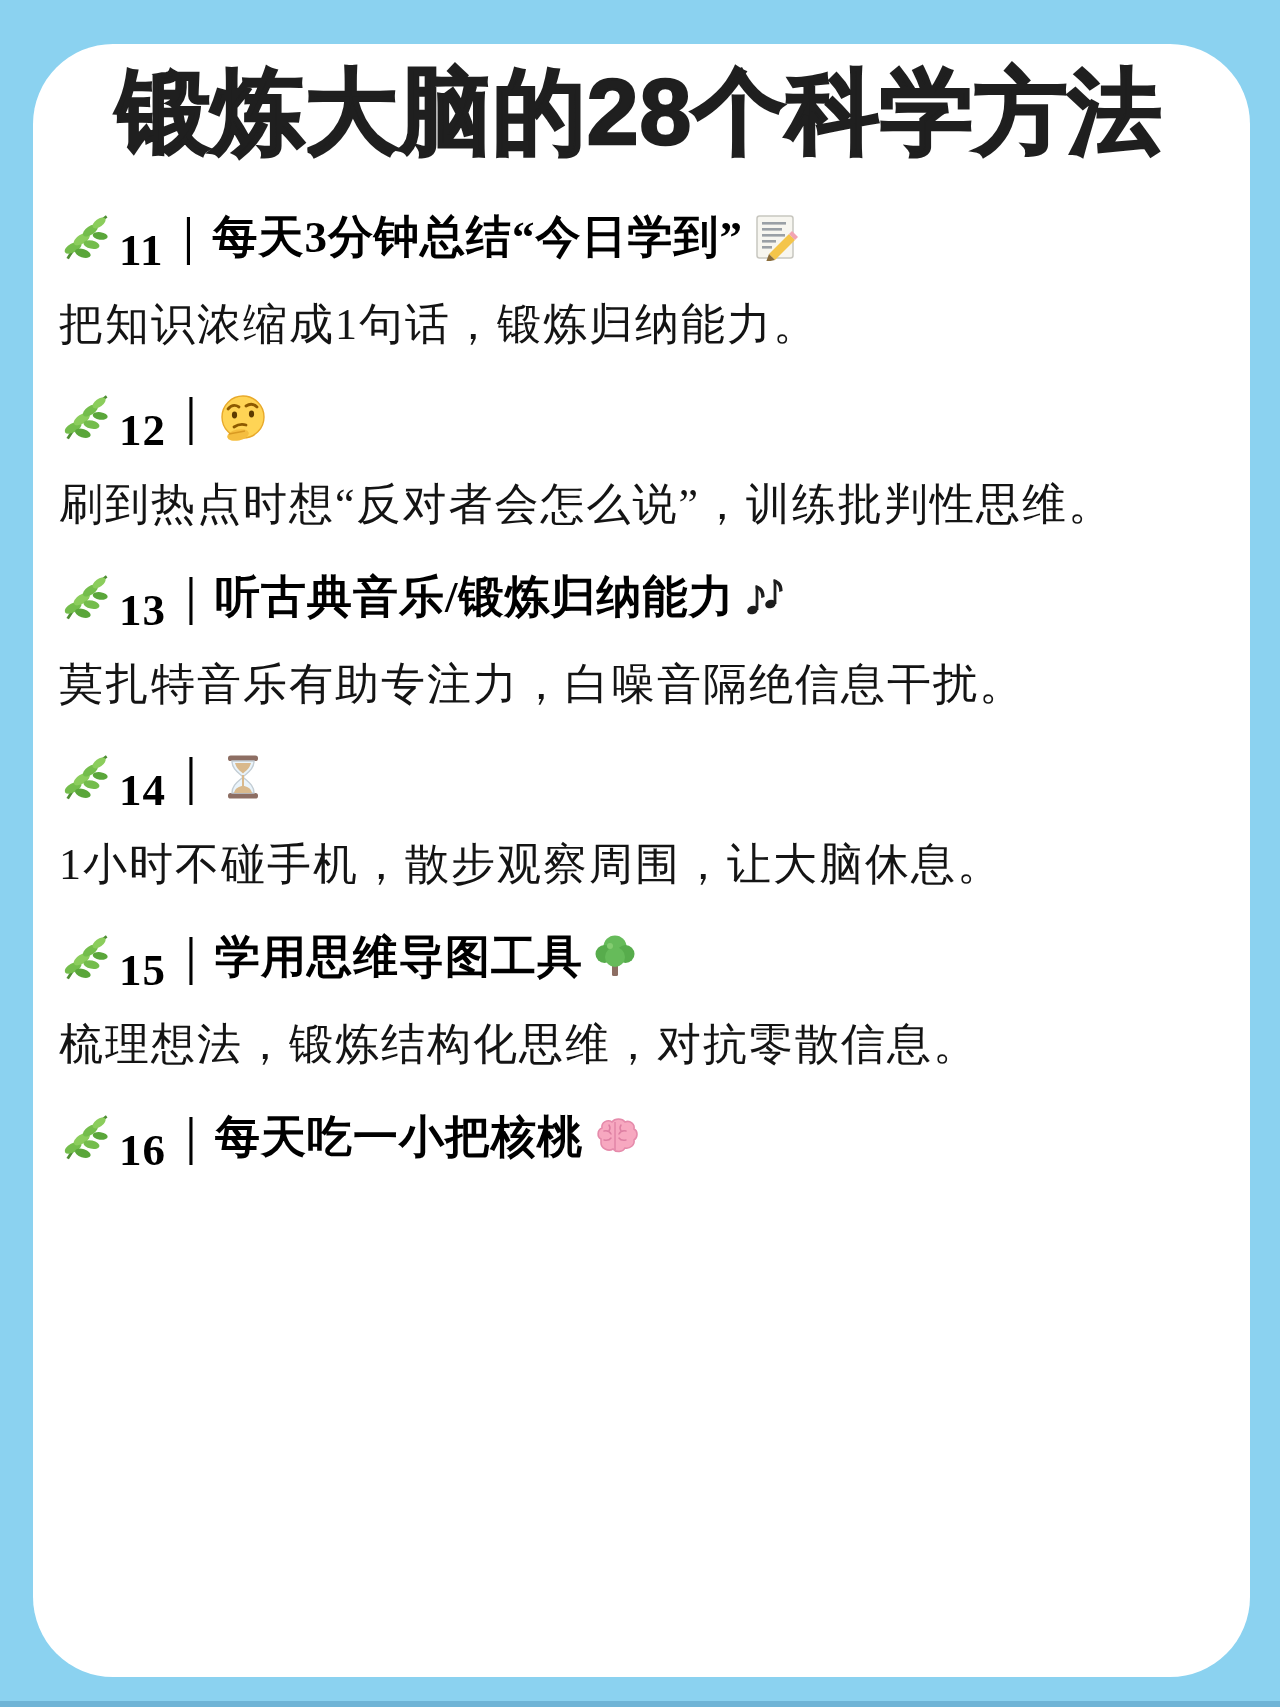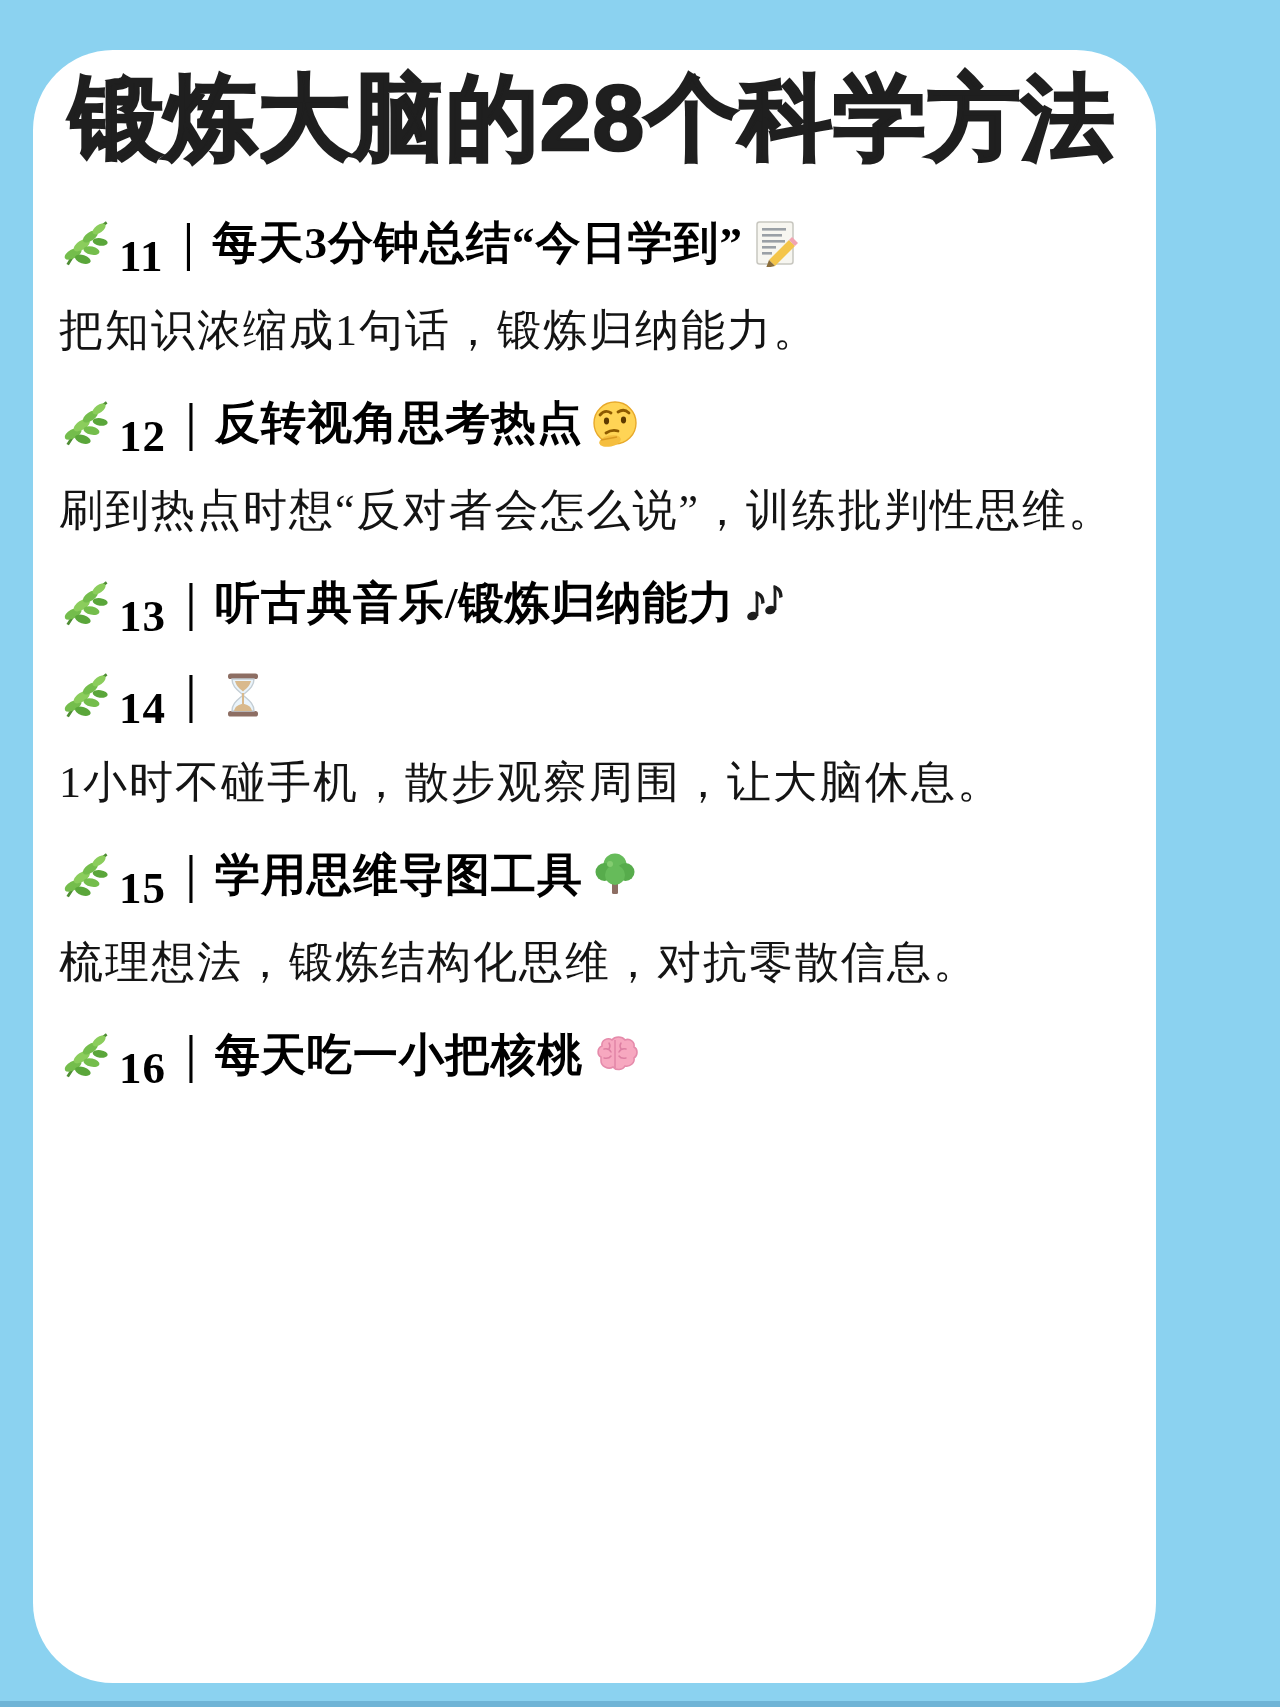--- a/index.html
+++ b/index.html
@@ -14,22 +14,22 @@
     background: #8BD2F0;
     overflow: hidden;
   }
   .frame-bottom-edge {
     position: absolute; left: 0; bottom: 0;
     width: 100%; height: 6px;
     background: #6FB4D6;
   }
   .card {
     position: absolute;
-    left: 33px; top: 50px;
-    width: 1123px; height: 1633px;
+    left: 33px; top: 44px;
+    width: 1217px; height: 1633px;
     background: #FFFFFF;
     border-radius: 80px;
     box-sizing: border-box;
     padding: 14px 26px 0 22px;
   }
   .poster-title {
     margin: 0 0 26px 0;
     text-align: center;
     font-family: "Liberation Sans", sans-serif;
     font-weight: 900;
@@ -159,40 +159,40 @@
     <p class="item-desc">把知识浓缩成1句话，锻炼归纳能力。</p>
   </section>
 
   <section class="item">
     <h2 class="item-heading">
       <svg class="icon bullet" viewBox="0 0 48 48">
               <use href="#i-herb"></use>
             </svg>
       <span class="num">12</span>
       <span class="sep">|</span>
-      <span class="ititle">反转视角思考热点</span>
       <svg class="icon trail" viewBox="0 0 48 48">
               <use href="#i-thinking-face"></use>
             </svg>
     </h2>
     <p class="item-desc">刷到热点时想“反对者会怎么说”，训练批判性思维。</p>
   </section>
 
   <section class="item">
     <h2 class="item-heading">
       <svg class="icon bullet" viewBox="0 0 48 48">
               <use href="#i-herb"></use>
             </svg>
       <span class="num">13</span>
       <span class="sep">|</span>
       <span class="ititle">听古典音乐/锻炼归纳能力</span>
       <svg class="icon trail" viewBox="0 0 48 48">
               <use href="#i-music-notes"></use>
             </svg>
     </h2>
+    <p class="item-desc">莫扎特音乐有助专注力，白噪音隔绝信息干扰。</p>
   </section>
 
   <section class="item">
     <h2 class="item-heading">
       <svg class="icon bullet" viewBox="0 0 48 48">
               <use href="#i-herb"></use>
             </svg>
       <span class="num">14</span>
       <span class="sep">|</span>
       <svg class="icon trail" viewBox="0 0 48 48">

